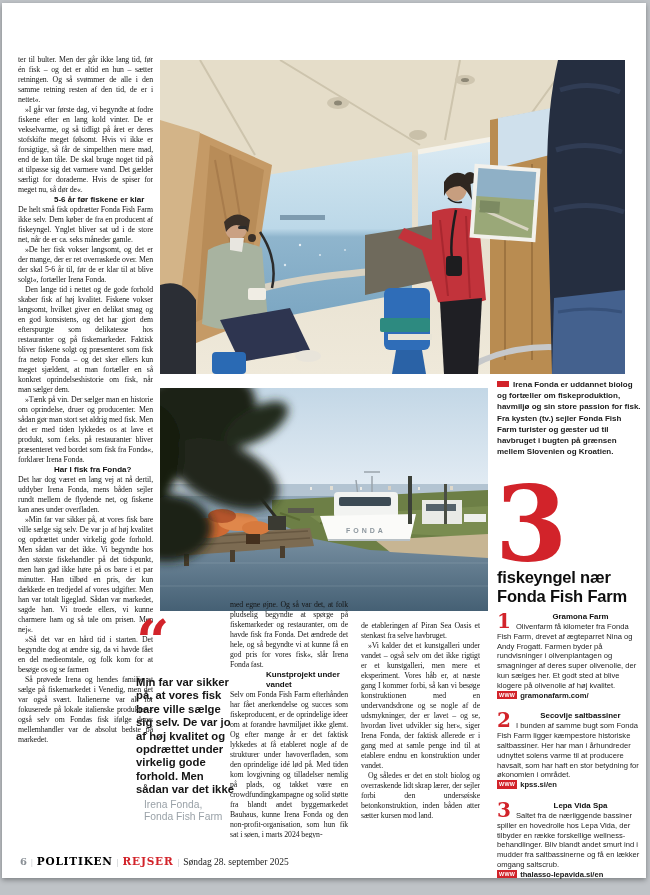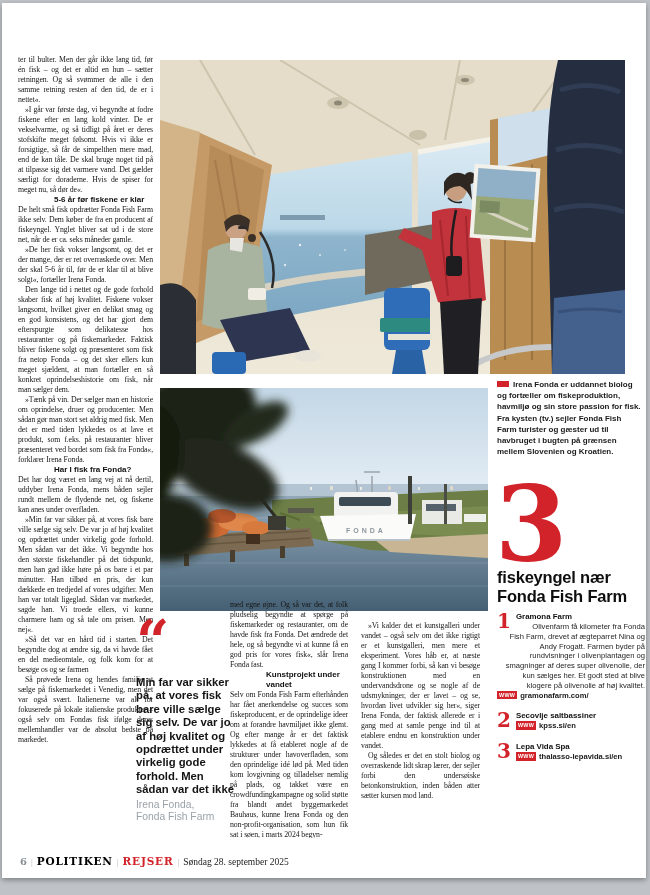--- a/index.html
+++ b/index.html
@@ -26,21 +26,21 @@
   }
   
   .quote{position:absolute;left:134px;top:624px;width:98px;}
   .quote-mark{
     display:block;font:bold 58px/0.55 "DejaVu Serif",serif;color:#d2232a;height:30px;
   }
   .quote-text{
     font:bold 11.3px/13.4px "Liberation Sans",sans-serif;color:#141414;margin-top:19px;
   }
   .quote-attr{
-    font:10.3px/12.6px "Liberation Sans",sans-serif;color:#9aa2a8;margin-top:2px;
+    font:10.3px/12.6px "Liberation Sans",sans-serif;color:#9aa2a8;margin-top:2px;margin-left:8px;
   }
   
   .caption{
     position:absolute;left:495px;top:376px;width:146px;
     font:bold 8px/11.2px "Liberation Sans",sans-serif;color:#1b1b1b;text-align:left;
   }
   .caption-marker{
     display:inline-block;width:12px;height:6px;background:#d2232a;margin-right:4px;
   }
   
@@ -50,22 +50,22 @@
   }
   .sb-title{
     position:absolute;left:495px;top:565px;width:150px;
     font:bold 16.5px/18.5px "Liberation Sans",sans-serif;color:#0e0e0e;letter-spacing:-0.2px;
   }
   .sb-items{position:absolute;left:495px;top:609px;width:148px;}
   .sb-item{margin-bottom:11px;font:7.6px/9.8px "Liberation Sans",sans-serif;color:#252525;}
   .sb-num{
     float:left;font:bold 20px/17px "DejaVu Serif",serif;color:#d2232a;margin:1px 5px 0 0;
   }
-  .sb-item-title{font:bold 7.9px/10px "Liberation Sans",sans-serif;color:#111;}
-  .sb-body{text-align:right;}
+  .sb-item-title{font:bold 7.9px/10px "Liberation Sans",sans-serif;color:#111;text-align:center;}
+  .sb-body{text-align:left;}
   .www-badge{
     display:inline-block;background:#d2232a;color:#fff;
     font:bold 5.4px/6.5px "Liberation Sans",sans-serif;padding:1px 2px;margin-right:3px;
     vertical-align:1px;letter-spacing:0.3px;
   }
   .sb-url{font-weight:bold;color:#1a1a1a;text-decoration:none;}
   
   .photo{position:absolute;display:block;}
   #photo1{left:158px;top:57px;width:465px;height:314px;}
   #photo2{left:158px;top:385px;width:328px;height:223px;}
@@ -295,20 +295,21 @@
     </div>
   </div>
 
   <div class="bodycol" style="left:228px;top:597px;width:118px;height:238px;">
     <p>med egne øjne. Og så var det, at folk pludselig begyndte at spørge på fiskemarkeder og restauranter, om de havde fisk fra Fonda. Det ændrede det hele, og så begyndte vi at kunne få en god pris for vores fisk«, slår Irena Fonda fast.</p>
     <p class="subhead">Kunstprojekt under vandet</p>
     <p>Selv om Fonda Fish Farm efterhånden har fået anerkendelse og succes som fiskeproducent, er de oprindelige ideer om at forandre havmiljøet ikke glemt. Og efter mange år er det faktisk lykkedes at få etableret nogle af de strukturer under havoverfladen, som den oprindelige idé lød på. Med tiden kom lovgivning og tilladelser nemlig på plads, og takket være en crowdfundingkampagne og solid støtte fra blandt andet byggemarkedet Bauhaus, kunne Irena Fonda og den non-profit-organisation, som hun fik sat i søen, i marts 2024 begyn-</p>
   </div>
 
   <div class="bodycol" style="left:359px;top:618px;width:119px;height:240px;">
+    <p>de etableringen af Piran Sea Oasis et stenkast fra selve havbruget.</p>
     <p class="ind">»Vi kalder det et kunstgalleri under vandet – også selv om det ikke rigtigt er et kunstgalleri, men mere et eksperiment. Vores håb er, at næste gang I kommer forbi, så kan vi besøge konstruktionen med en undervandsdrone og se nogle af de udsmykninger, der er lavet – og se, hvordan livet udvikler sig her«, siger Irena Fonda, der faktisk allerede er i gang med at samle penge ind til at etablere endnu en konstruktion under vandet.</p>
     <p class="ind">Og således er det en stolt biolog og overraskende lidt skrap lærer, der sejler forbi den undersøiske betonkonstruktion, inden båden atter sætter kursen mod land.</p>
 
   </div>
 
   <div class="big3">3</div>
 
   <div class="sb-title">
     <div>fiskeyngel nær</div>
     <div>Fonda Fish Farm</div>
@@ -321,28 +322,30 @@
       <div class="sb-item-title">Gramona Farm</div>
       <div class="sb-body">Olivenfarm få kilometer fra Fonda Fish Farm, drevet af ægteparret Nina og Andy Frogatt. Farmen byder på rundvisninger i olivenplantagen og smagninger af deres super olivenolie, der kun sælges her. Et godt sted at blive klogere på olivenolie af høj kvalitet.</div>
       <div>
         <span class="www-badge">WWW</span><a class="sb-url" href="#">gramonafarm.com/</a>
       </div>
     </div>
 
     <div class="sb-item">
       <span class="sb-num">2</span>
       <div class="sb-item-title">Secovlje saltbassiner</div>
+      <div class="sb-body">I bunden af samme bugt som Fonda Fish Farm ligger kæmpestore historiske saltbassiner. Her har man i århundreder udnyttet solens varme til at producere havsalt, som har haft en stor betydning for økonomien i området.</div>
       <div>
         <span class="www-badge">WWW</span><a class="sb-url" href="#">kpss.si/en</a>
       </div>
     </div>
 
     <div class="sb-item">
       <span class="sb-num">3</span>
       <div class="sb-item-title">Lepa Vida Spa</div>
+      <div class="sb-body">Saltet fra de nærliggende bassiner spiller en hovedrolle hos Lepa Vida, der tilbyder en række forskellige wellness-behandlinger. Bliv blandt andet smurt ind i mudder fra saltbassinerne og få en lækker omgang saltscrub.</div>
       <div>
         <span class="www-badge">WWW</span><a class="sb-url" href="#">thalasso-lepavida.si/en</a>
       </div>
     </div>
 
   </div>
 
   <div class="footer">
     <span class="pageno">6</span><span class="sep">|</span><span class="brand">POLITIKEN</span><span class="sep">|</span><span class="section">REJSER</span><span class="sep">|</span><span class="date">Søndag 28. september 2025</span>
   </div>

